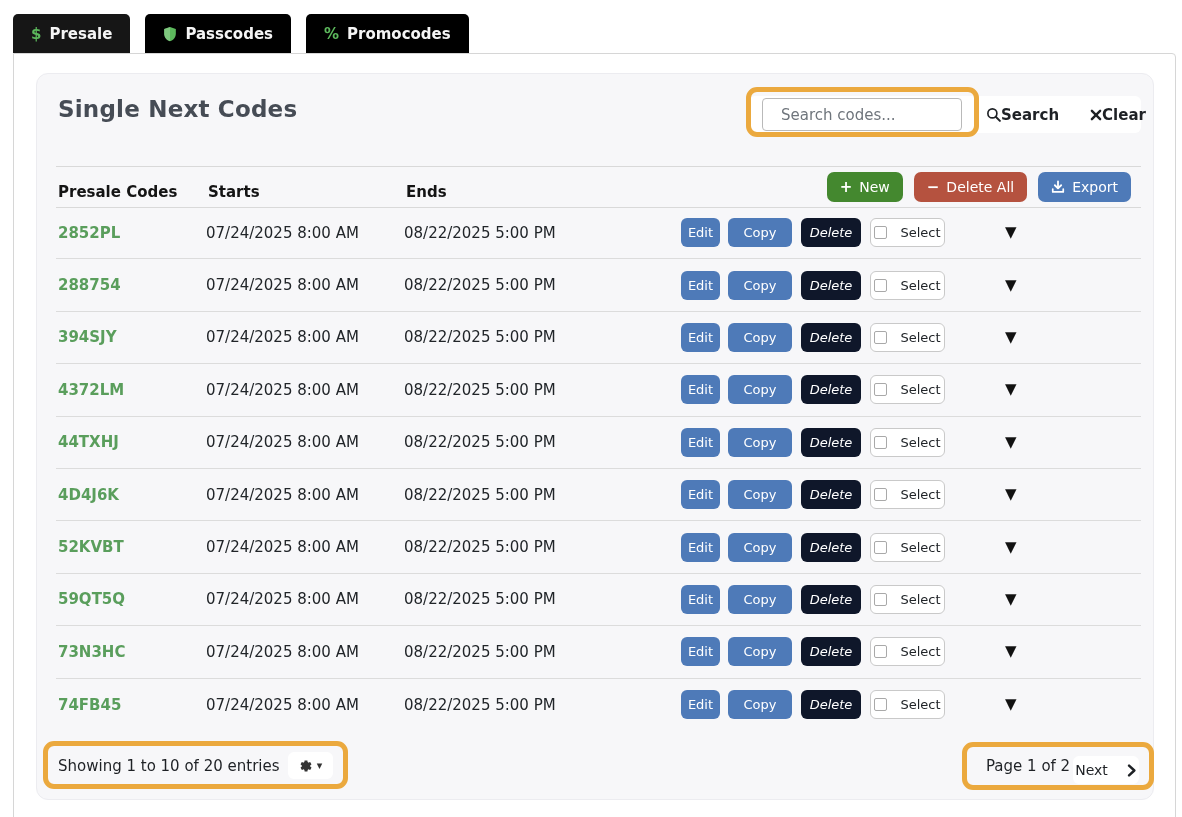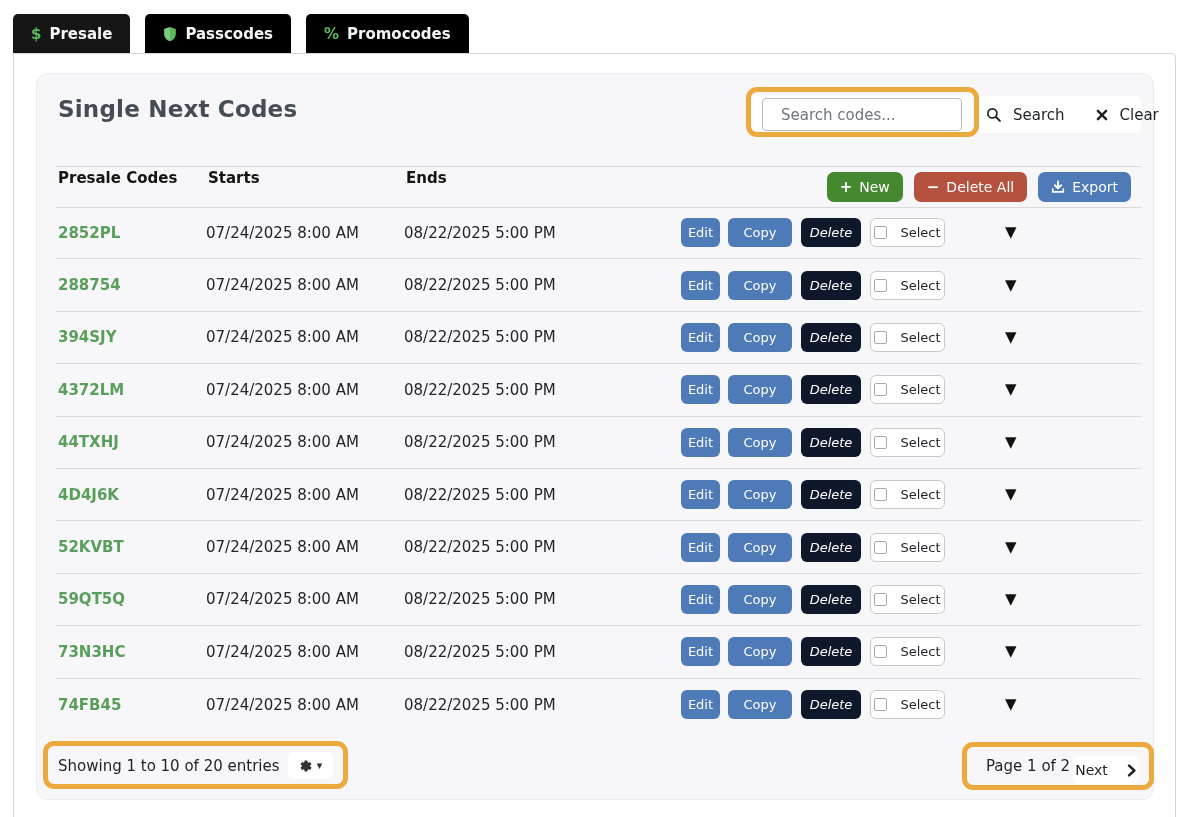--- a/index.html
+++ b/index.html
@@ -37,32 +37,32 @@
     position:absolute; left:712px; top:22px; width:392px; height:37px;
     background:#ffffff; border-radius:6px; display:flex; align-items:center;
   }
   .search-input {
     margin-left:13px; width:200px; height:33px; border:1px solid #b9b9b9;
     border-radius:4px; padding:0 18px; font-size:15px; color:#333;
     font-family:inherit; background:#fff; outline:none;
   }
   .search-input::placeholder { color:#6f757c; }
   .search-btn, .clear-btn {
-    display:flex; align-items:center; gap:12px; background:none; border:none;
-    font-family:inherit; font-size:15px; color:#1e2125; cursor:pointer; font-weight:normal;
+    display:flex; align-items:center; gap:0; background:none; border:none;
+    font-family:inherit; font-size:15px; color:#1e2125; cursor:pointer; font-weight:bold;
   }
   .search-btn { margin-left:24px; }
   .clear-btn  { margin-left:31px; }
   
   .divider { position:absolute; left:19px; width:1085px; height:1px; background:#d9d9d9; }
   .divider.d1 { top:92px; }
   .divider.d2 { top:133px; }
   
   .header-row { position:absolute; left:21px; top:93px; width:1083px; height:40px; }
-  .th { position:absolute; top:2px; font-weight:bold; color:#141414; font-size:15px; }
+  .th { position:absolute; top:16px; font-weight:bold; color:#141414; font-size:15px; }
   .th-code  { left:0; }
   .th-starts{ left:150px; }
   .th-ends  { left:348px; }
   .toolbar { position:absolute; right:10px; top:5px; display:flex; gap:11px; }
   .btn {
     display:flex; align-items:center; gap:7px; height:30px; padding:0 13px;
     border:none; border-radius:7px; color:#fff; font-family:inherit;
     font-size:14px; cursor:pointer;
   }
   .btn-green { background:#44882f; }

